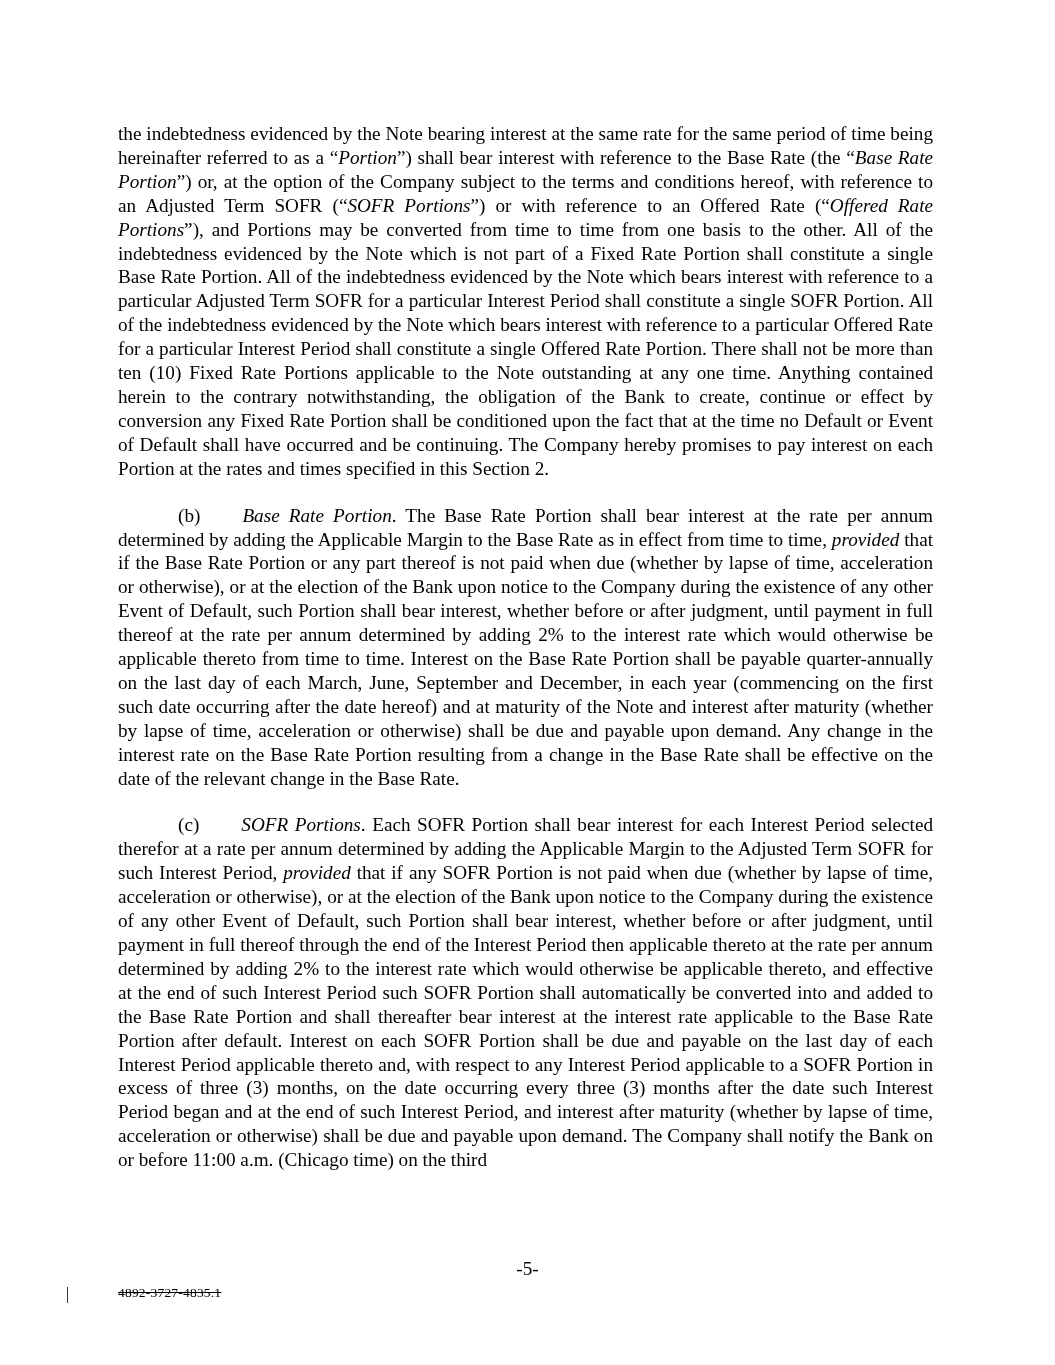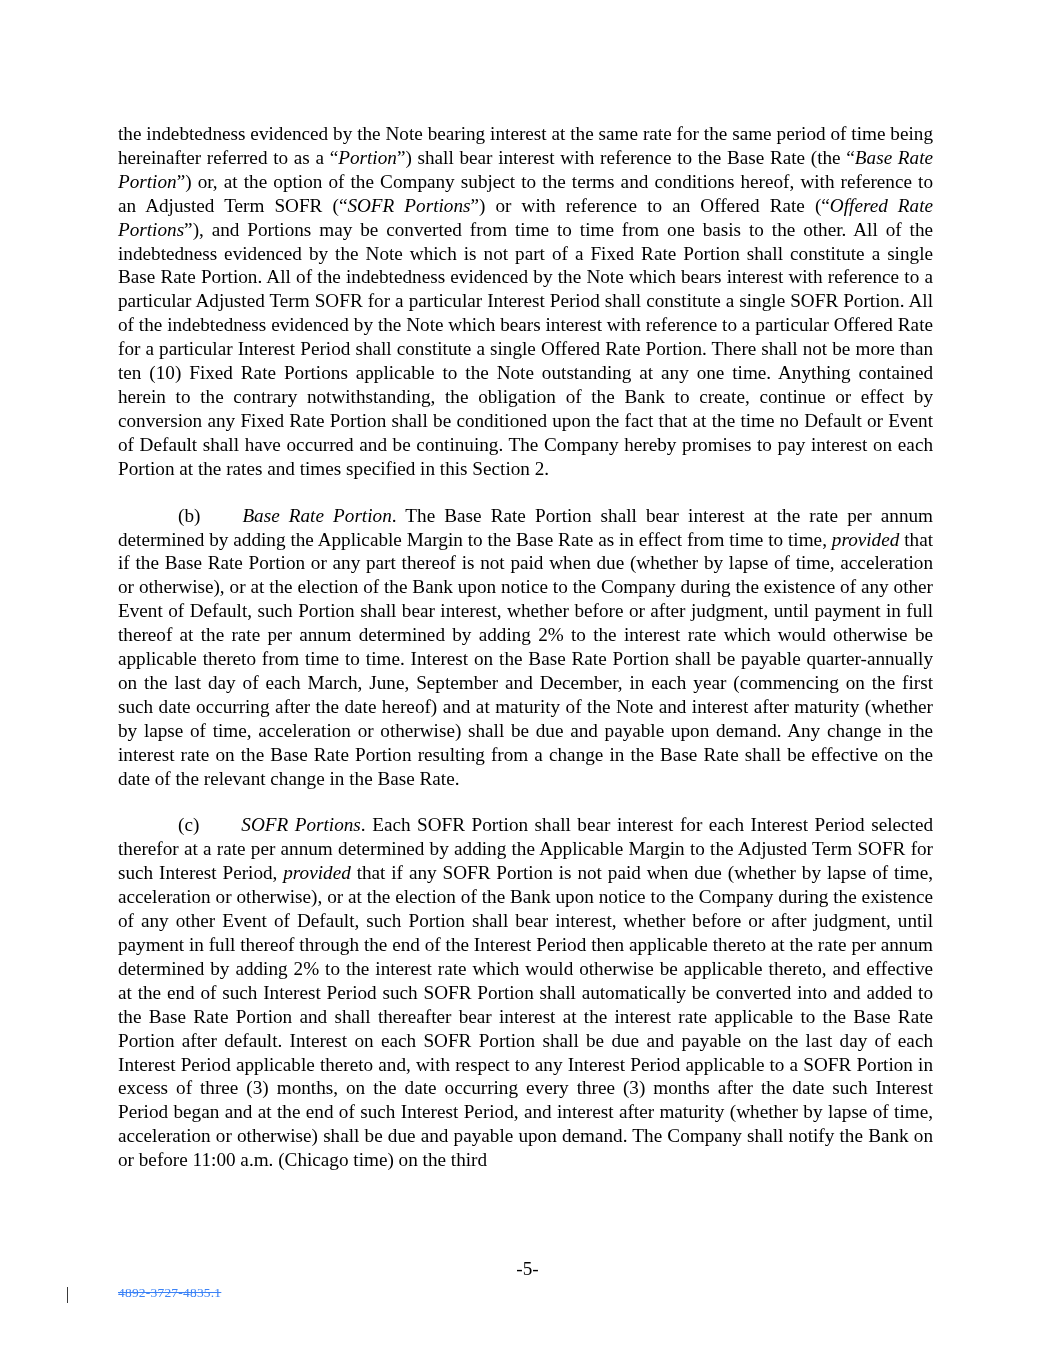--- a/index.html
+++ b/index.html
@@ -66,21 +66,21 @@
     top: 1282px;
     font-size: 16px;
     color: #000000;
     line-height: 24px;
   }
   .footer-docid {
     position: absolute;
     left: 118px;
     top: 1285px;
     font-size: 13.5px;
-    color: #3b82f6;
+    color: #000000;
     text-decoration: line-through;
     letter-spacing: 0.2px;
     font-family: "Liberation Serif", serif;
   }
 </style>
 </head>
 <body>
 
 <div class="page">
 

